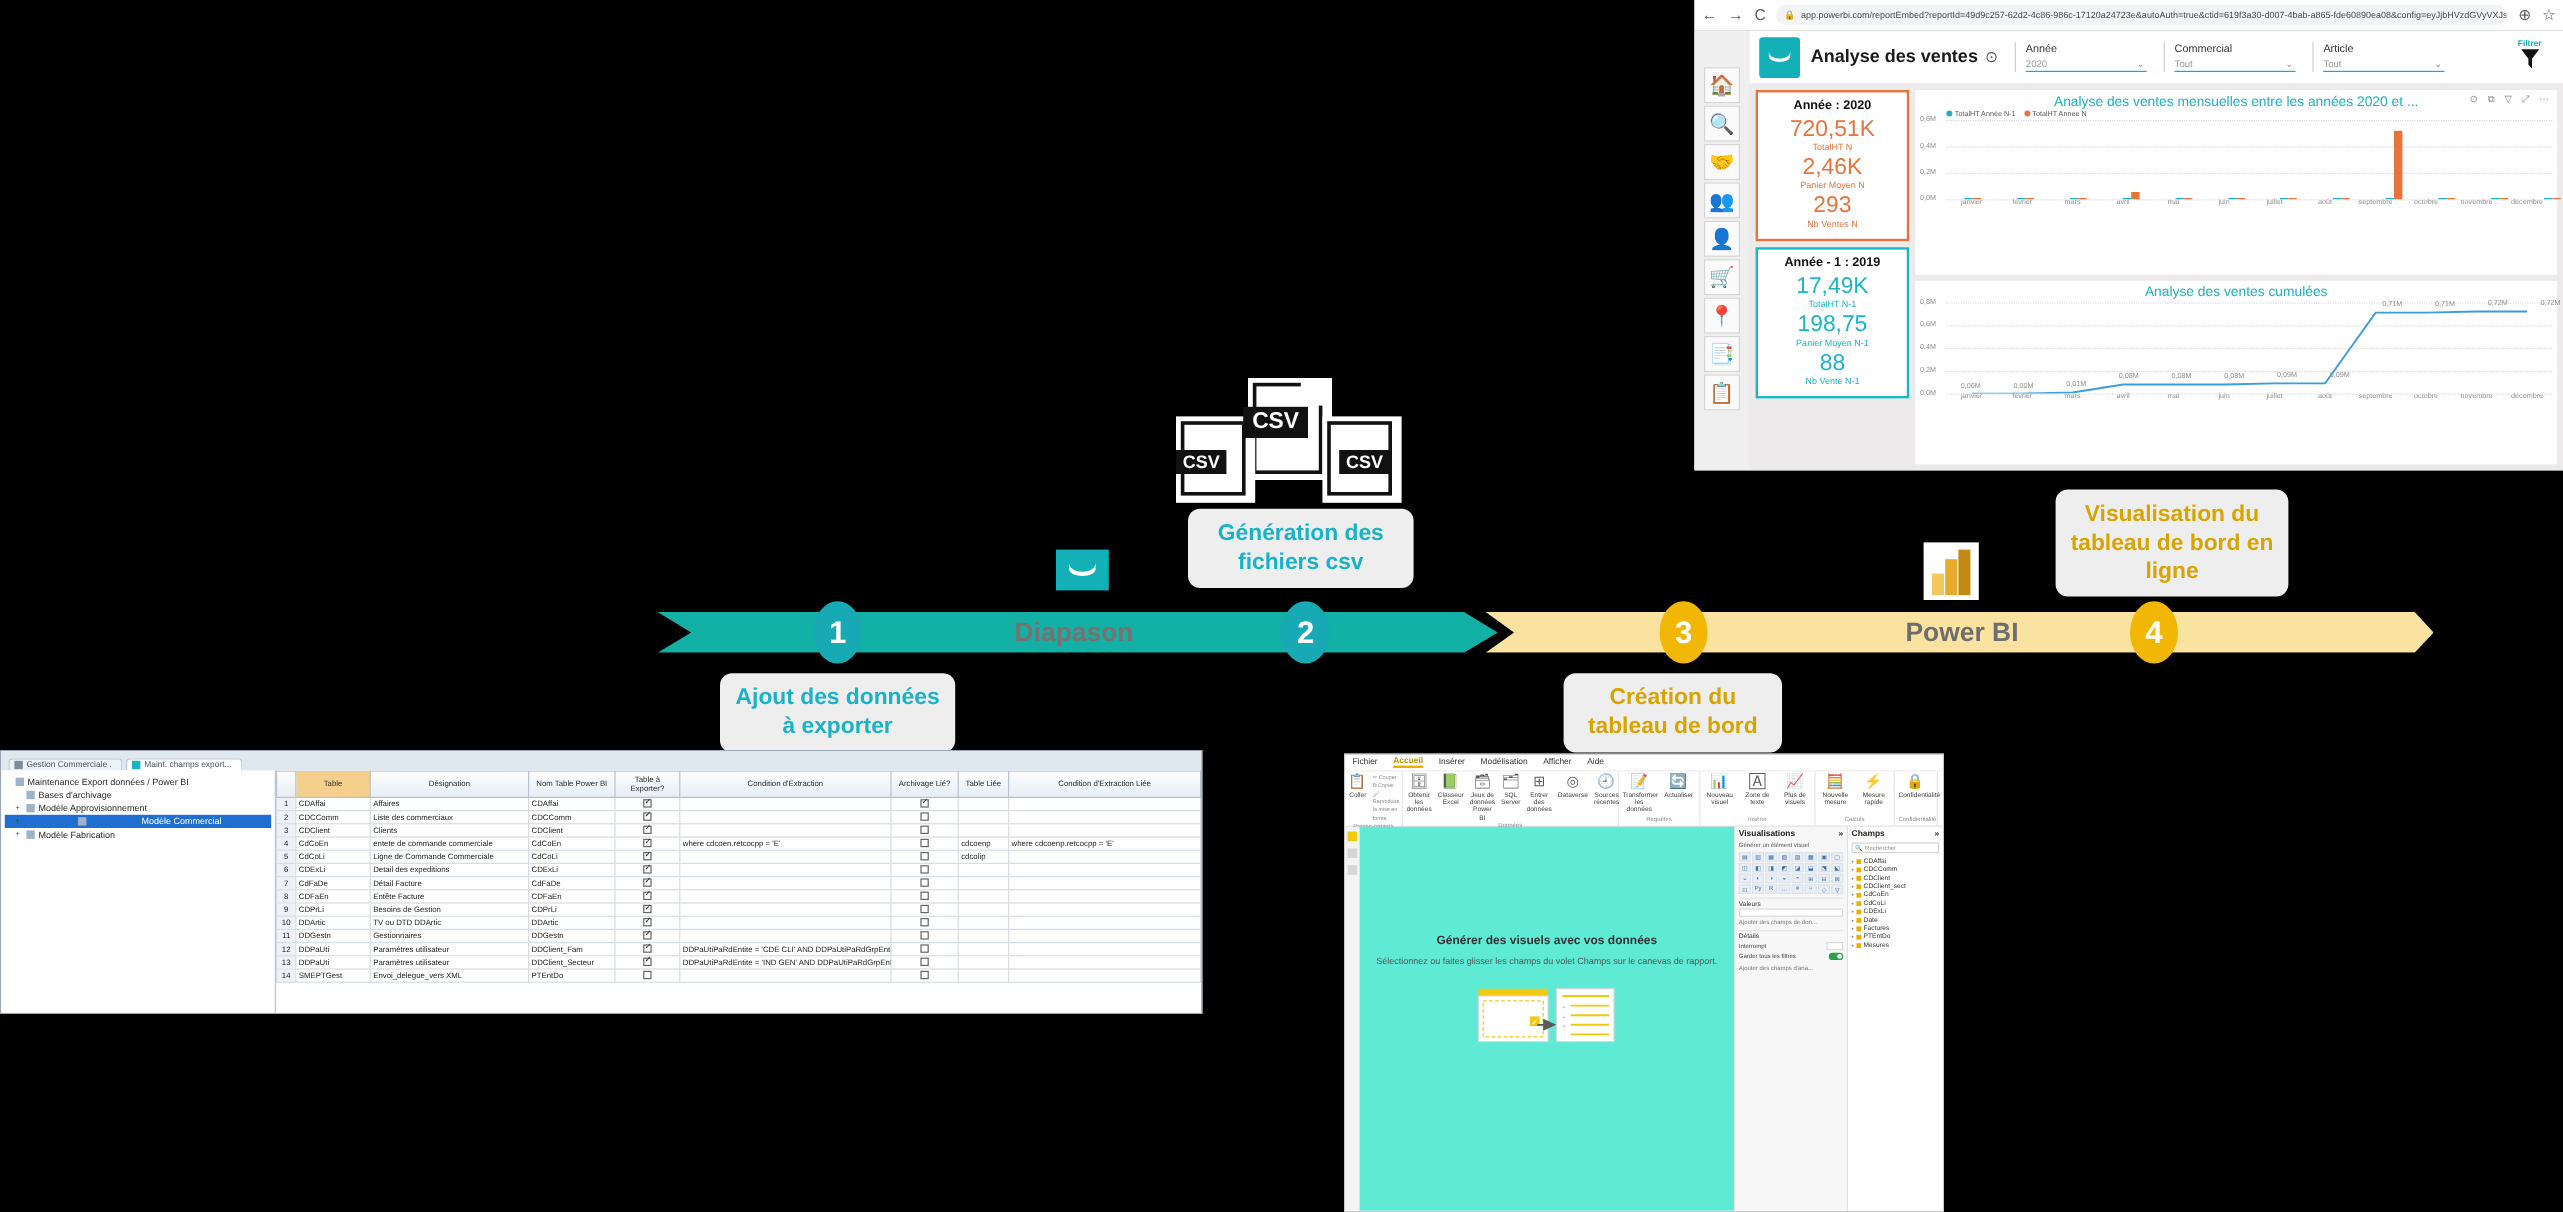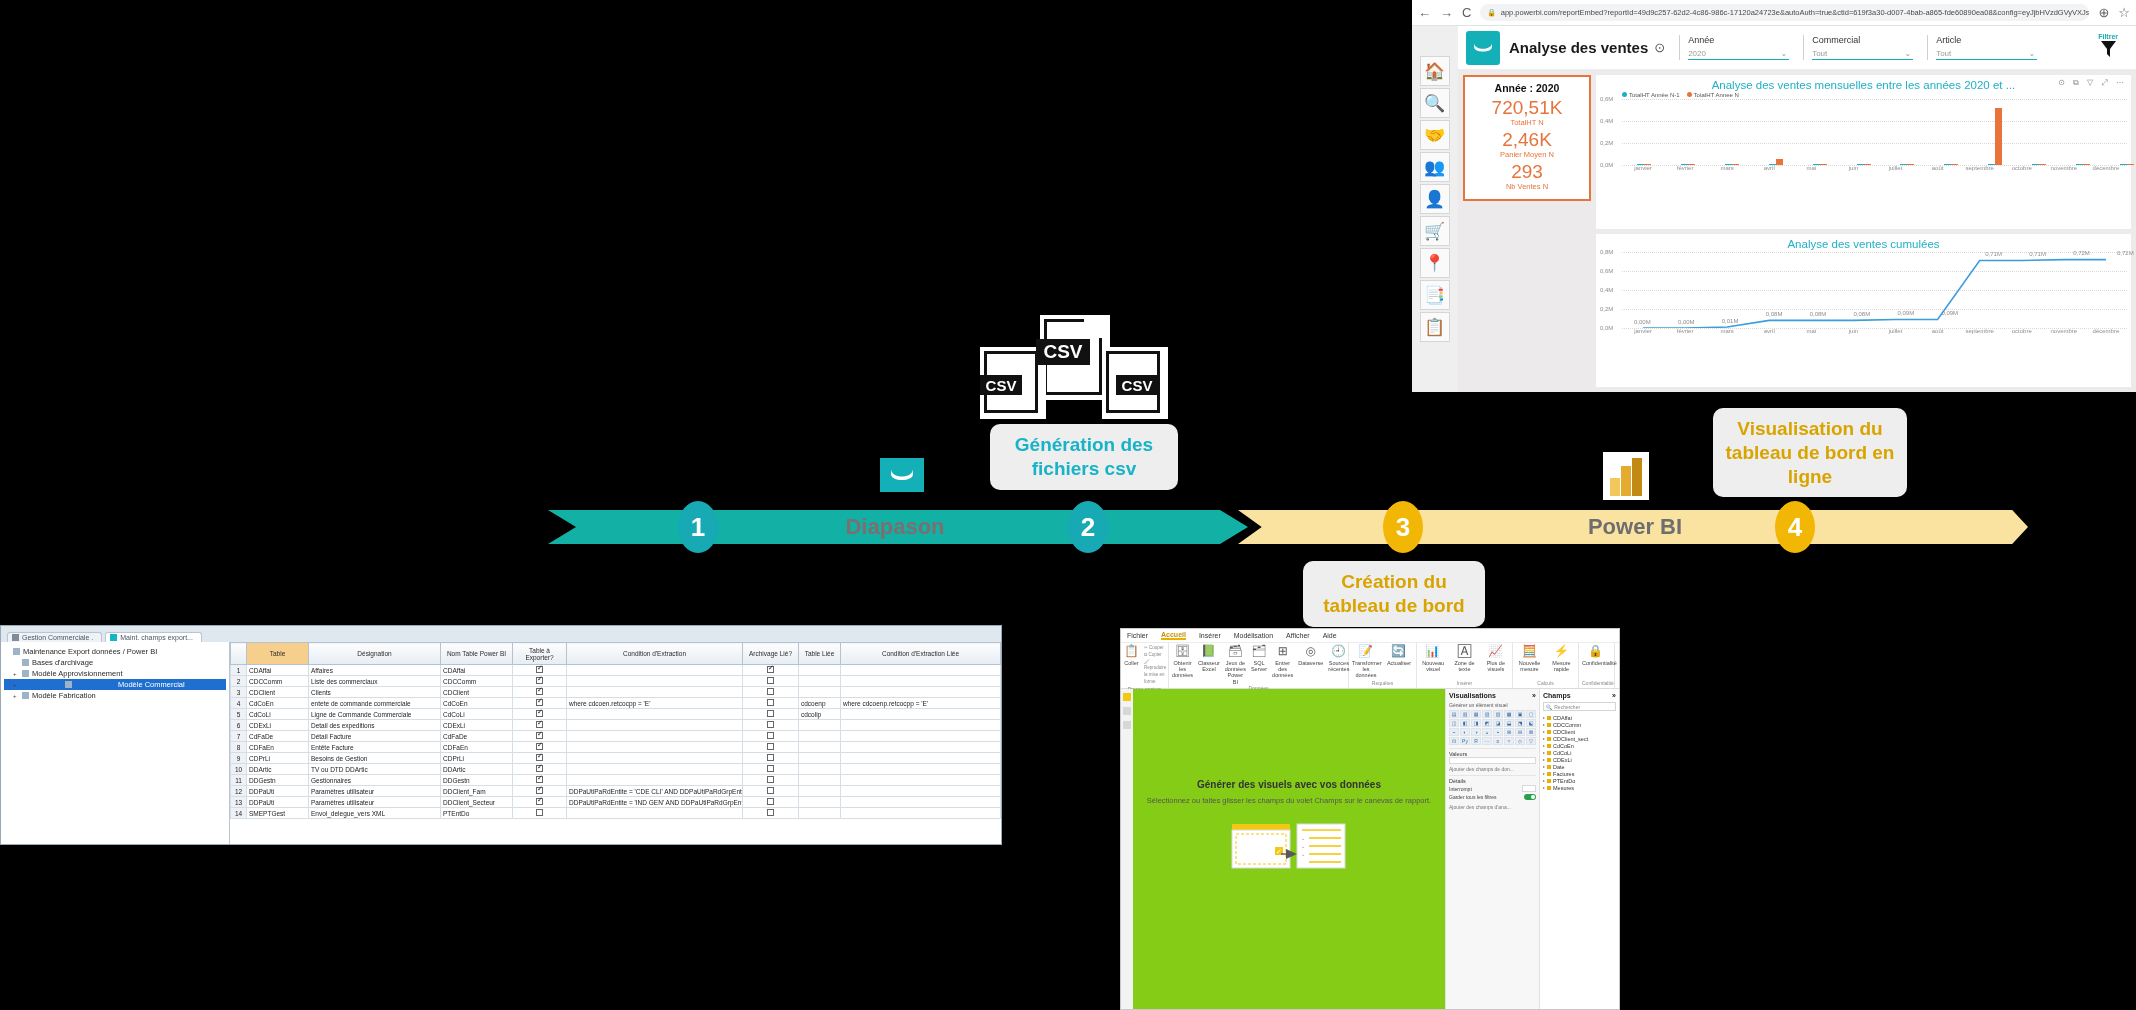--- a/index.html
+++ b/index.html
@@ -179,21 +179,21 @@
   #deskribbon { height:46px; display:flex; background:#fff; border-bottom:1px solid #dcdcdc; font-size:5.5px; color:#444;}
   .rgroup { display:flex; flex-direction:column; border-right:1px solid #e6e6e6; padding:2px 3px; }
   .rrow { display:flex; gap:5px; align-items:flex-start; }
   .ritem { width:28px; text-align:center; line-height:1.15; }
   .rglyph { font-size:12px; display:block; color:#5b5b5b; margin-bottom:1px; }
   .rgname { text-align:center; font-size:5px; color:#8a8a8a; margin-top:auto; }
   #deskbody { display:flex; height:320px; }
   #deskleftbar { width:12px; background:#f3f3f3; display:flex; flex-direction:column; align-items:center; padding-top:4px; gap:6px;}
   .dlb { width:8px; height:8px; background:#d7d7d7; }
   .dlb.on { background:#f2c811; }
-  #deskcanvas { flex:1; background:#84cc16; position:relative; padding-top:90px; }
+  #deskcanvas { flex:1; background:#5eead4; position:relative; padding-top:90px; }
   .canvas-h { text-align:center; font-size:10px; font-weight:bold; color:#333; }
   .canvas-s { text-align:center; font-size:7.5px; color:#555; margin-top:6px; }
   #canvasart { margin:18px auto 0; width:116px; height:44px; position:relative; }
   #deskvis { width:94px; background:#f7f7f7; border-left:1px solid #e1e1e1; padding:3px; font-size:5.5px; color:#333; }
   #deskfields { width:80px; background:#fff; border-left:1px solid #e1e1e1; padding:3px; font-size:5.5px; color:#333; }
   .panelhdr { font-size:7px; font-weight:bold; color:#222; margin-bottom:3px; display:flex; justify-content:space-between;}
   .searchbox { border:1px solid #d4d4d4; height:9px; font-size:5px; color:#888; display:flex; align-items:center; padding:0 2px; gap:2px; margin-bottom:3px;}
   .visgrid { display:grid; grid-template-columns:repeat(8,1fr); gap:1px; margin-bottom:3px;}
   .viscell { height:8px; background:#e9eef4; border:1px solid #dde3ea; font-size:5px; color:#3a6ea5; display:flex; align-items:center; justify-content:center;}
   .fieldrow { display:flex; align-items:center; gap:2px; padding:0.5px 0; white-space:nowrap; overflow:hidden;}
@@ -244,20 +244,21 @@
     <div class="chev-band band-teal"></div>
     <div class="chev-band band-yellow"></div>
     <div class="band-label teal-lbl">Diapason</div>
     <div class="band-label yel-lbl">Power BI</div>
 
     <div class="step-circle sc-teal" style="left:678px;top:501px;">1</div>
     <div class="step-circle sc-teal" style="left:1068px;top:501px;">2</div>
     <div class="step-circle sc-yellow" style="left:1383px;top:501px;">3</div>
     <div class="step-circle sc-yellow" style="left:1775px;top:501px;">4</div>
 
+    <div class="callout teal-c" style="left:600px;top:561px;width:196px;">Ajout des données à exporter</div>
     <div class="callout teal-c" style="left:990px;top:424px;width:188px;">Génération des fichiers csv</div>
     <div class="callout yel-c" style="left:1303px;top:561px;width:182px;">Création du tableau de bord</div>
     <div class="callout yel-c" style="left:1713px;top:408px;width:194px;">Visualisation du tableau de bord en ligne</div>
   </div>
 
   <div id="pbiservice">
 
     <div id="browserbar">
       <span class="bnav">←</span>
       <span class="bnav">→</span>
@@ -327,20 +328,29 @@
 
           <div id="kpicol">
             <div class="kpicard orange">
               <div class="kpi-head">Année : 2020</div>
               <div class="kpi-big">720,51K</div>
               <div class="kpi-sub">TotalHT N</div>
               <div class="kpi-big">2,46K</div>
               <div class="kpi-sub">Panier Moyen N</div>
               <div class="kpi-big">293</div>
               <div class="kpi-sub">Nb Ventes N</div>
+            </div>
+            <div class="kpicard teal">
+              <div class="kpi-head">Année - 1 : 2019</div>
+              <div class="kpi-big">17,49K</div>
+              <div class="kpi-sub">TotalHT N-1</div>
+              <div class="kpi-big">198,75</div>
+              <div class="kpi-sub">Panier Moyen N-1</div>
+              <div class="kpi-big">88</div>
+              <div class="kpi-sub">Nb Vente N-1</div>
             </div>
           </div>
 
           <div id="chartcol">
 
             <div class="chartcard" style="height:50%;">
               <div class="chart-title">Analyse des ventes mensuelles entre les années 2020 et ...</div>
               <div class="chart-icons">⊙ ⧉ ▽ ⤢ ⋯</div>
               <div class="legend">
                 <span><i class="legdot" style="background:#1fb0c4"></i><span>TotalHT Année N-1</span></span>

